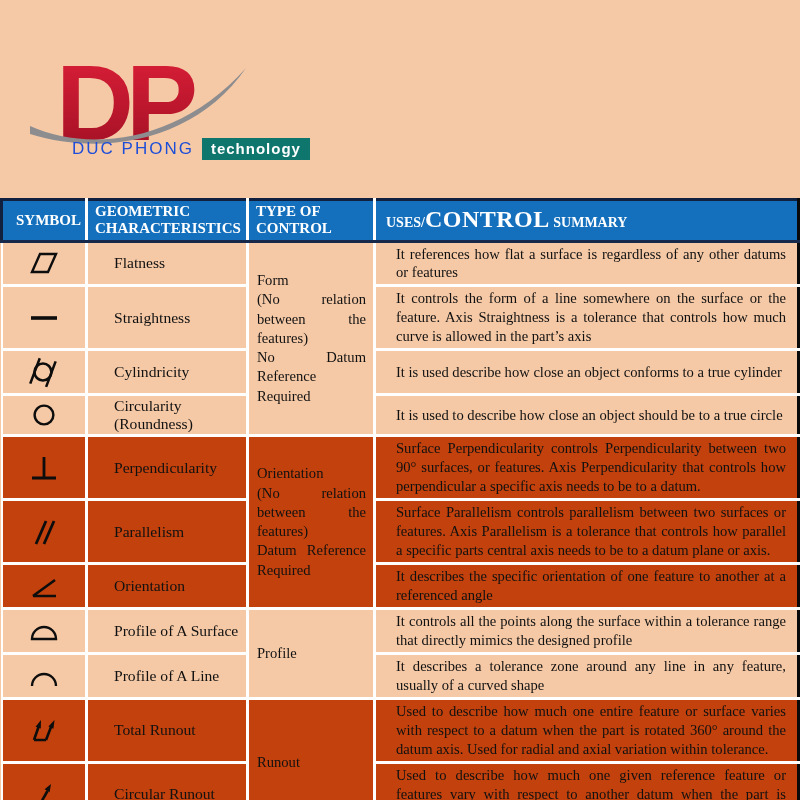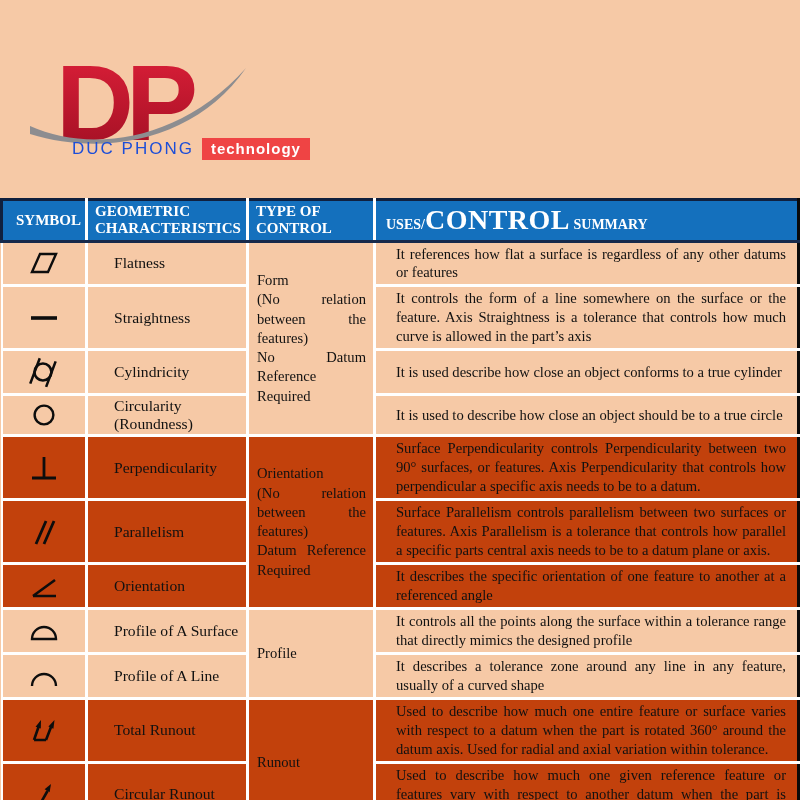--- a/index.html
+++ b/index.html
@@ -12,42 +12,42 @@
   
   .header-area{position:relative;width:800px;height:198px;background:#f6c9a6;}
   .logo{position:absolute;left:28px;top:42px;width:300px;height:120px;}
   .logo-sub{position:absolute;left:72px;top:138px;display:flex;align-items:center;gap:8px;}
   .logo-company{
     font-family:"Liberation Sans", sans-serif;
     color:#1d4ed8;font-size:17px;letter-spacing:2px;font-weight:400;text-align:right;
   }
   .logo-tagline{
     font-family:"Liberation Sans", sans-serif;
-    background:#ef4444;color:#fff;font-weight:bold;font-size:15px;
+    background:#0f766e;color:#fff;font-weight:bold;font-size:15px;
     padding:2px 9px 3px 9px;letter-spacing:1px;
   }
   
   table{
     width:800px;border-collapse:collapse;table-layout:fixed;
     background:#f6c9a6;
   }
   col.c-sym{width:85px;}
   col.c-char{width:161px;}
   col.c-ctrl{width:127px;}
   th{
     background:#1470bd;color:#fff;
     border:3px solid #fff;
     border-top:3px solid #10203e;
     border-bottom:3px solid #16294b;
     font-size:15px;text-align:left;padding:2px 4px 2px 7px;
     font-weight:bold;line-height:1.15;
   }
   th.th-sym{border-left:3px solid #10203e;padding-left:9px;text-align:right;}
   th.th-uses{border-right:3px solid #0a0a0a;padding-left:10px;}
-  .uses-big{font-size:28px;letter-spacing:.5px;}
+  .uses-big{font-size:24px;letter-spacing:.5px;}
   .uses-small{font-size:14px;}
   td{
     border:3px solid #fff;
     vertical-align:middle;
     font-size:14.6px;
   }
   tr.g-peach td{background:#f6c9a6;}
   tr.g-gray td{background:#c2410c;}
   td.sym{text-align:center;border-left:2px solid #fff;}
   td.sym svg{display:block;margin:0 auto;}

